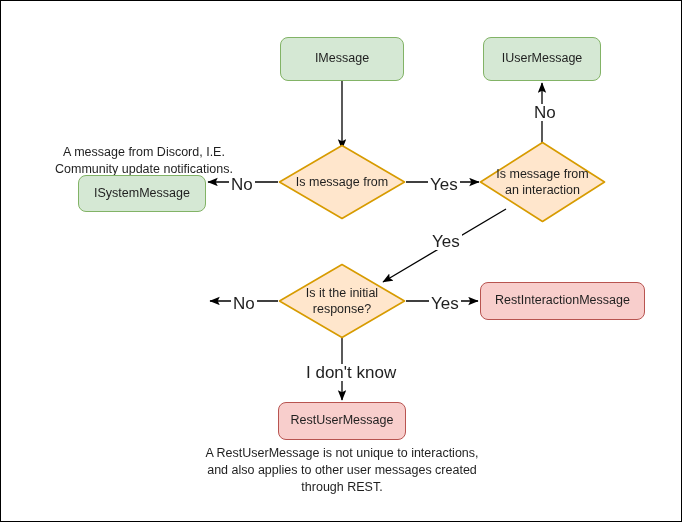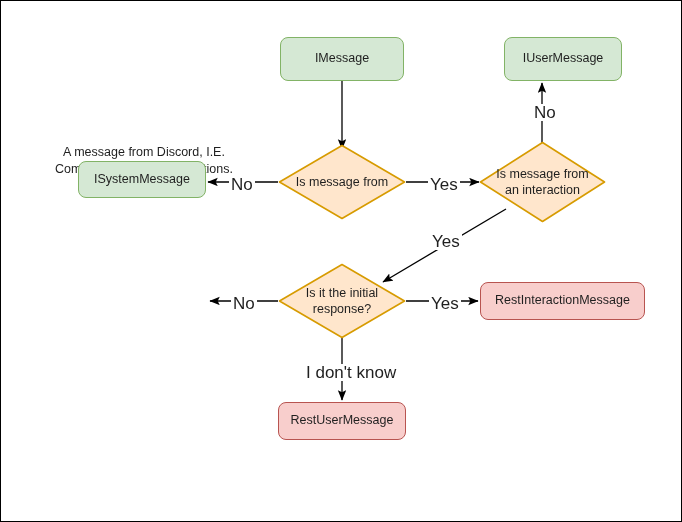--- a/index.html
+++ b/index.html
@@ -131,28 +131,28 @@
 
     <g>
       <line x1="341" y1="334" x2="341" y2="399" stroke="#000000" stroke-width="1.3" marker-end="url(#arrow)"></line>
     </g>
   </svg>
 
   <div class="node box green" style="left:279px; top:36px; width:124px; height:44px;">
     <span>IMessage</span>
   </div>
 
-  <div class="node box green" style="left:503px; top:36px; width:118px; height:44px;text-align:right;">
+  <div class="node box green" style="left:482px; top:36px; width:118px; height:44px;text-align:right;">
     <span>IUserMessage</span>
   </div>
 
   <div class="note" style="left:48px; top:118px; width:190px;margin-top:25px;">A message from Discord, I.E.
 Community update notifications.</div>
 
-  <div class="node box green" style="left:77px; top:160px; width:128px; height:37px;">
+  <div class="node box green" style="left:77px; top:174px; width:128px; height:37px;">
     <span>ISystemMessage</span>
   </div>
 
   <div class="diamond-wrap" style="left:277px; top:143px; width:128px; height:76px;">
     <svg class="diamond-svg" width="128" height="76" viewBox="0 0 128 76">
       <path d="M64 1.5 L126.5 38 L64 74.5 L1.5 38 Z" fill="#ffe6cc" stroke="#d79b00" stroke-width="1.6" stroke-linejoin="round"></path>
     </svg>
     <div class="diamond-label">
       <div>
         <div>Is message from</div>
@@ -186,20 +186,23 @@
   </div>
 
   <div class="node box pink" style="left:277px; top:401px; width:128px; height:38px;">
     <span>RestUserMessage</span>
   </div>
 
   <div class="node box pink" style="left:479px; top:281px; width:165px; height:38px;">
     <span>RestInteractionMessage</span>
   </div>
 
+  <div class="note" style="left:186px; top:444px; width:310px;">A RestUserMessage is not unique to interactions,
+and also applies to other user messages created
+through REST.</div>
 
   <div class="edge-label" style="left:228px; top:175px;">No</div>
   <div class="edge-label" style="left:427px; top:175px;">Yes</div>
   <div class="edge-label" style="left:531px; top:103px;">No</div>
   <div class="edge-label" style="left:429px; top:232px;">Yes</div>
   <div class="edge-label" style="left:230px; top:294px;">No</div>
   <div class="edge-label" style="left:428px; top:294px;">Yes</div>
   <div class="edge-label" style="left:303px; top:363px;">I don't know</div>
 
 </div>

